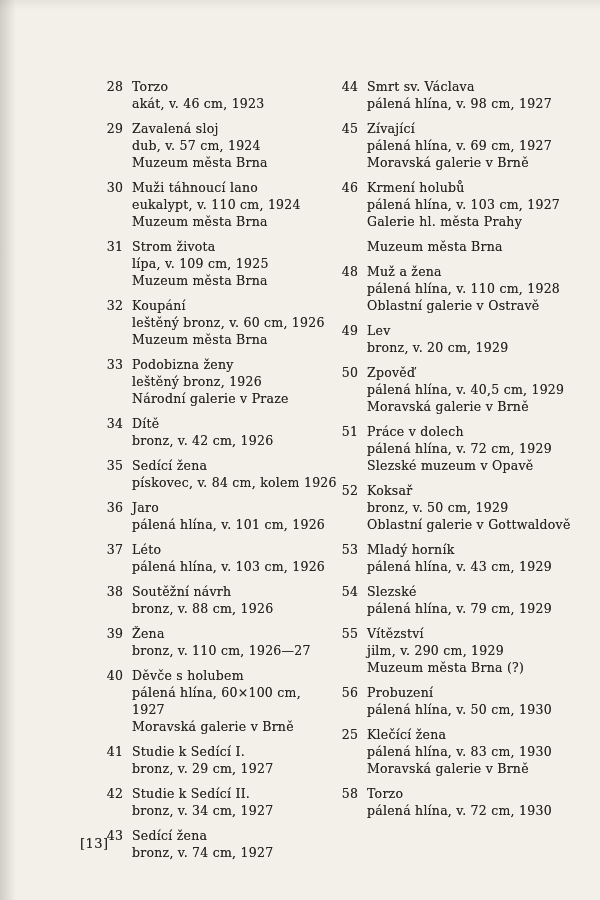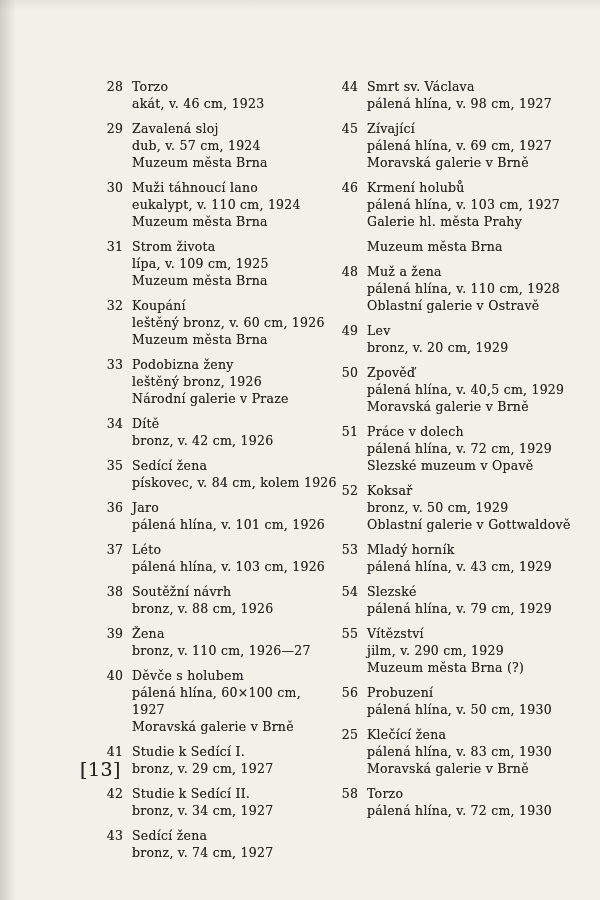--- a/index.html
+++ b/index.html
@@ -48,22 +48,22 @@
   .num {
     display: inline-block;
     width: 20px;
     text-align: center;
     margin-right: 7px;
   }
   .detail { padding-left: 27px; }
   .page-number {
     position: absolute;
     left: 80px;
-    top: 758px;
-    font-size: 19px;
+    top: 836px;
+    font-size: 13px;
     letter-spacing: 0.5px;
     text-shadow: 0 0 0.4px rgba(40,35,30,0.55);
   }
 </style>
 </head>
 <body>
 
 <div class="page">
   <div class="col col-left">
       <div class="entry">

